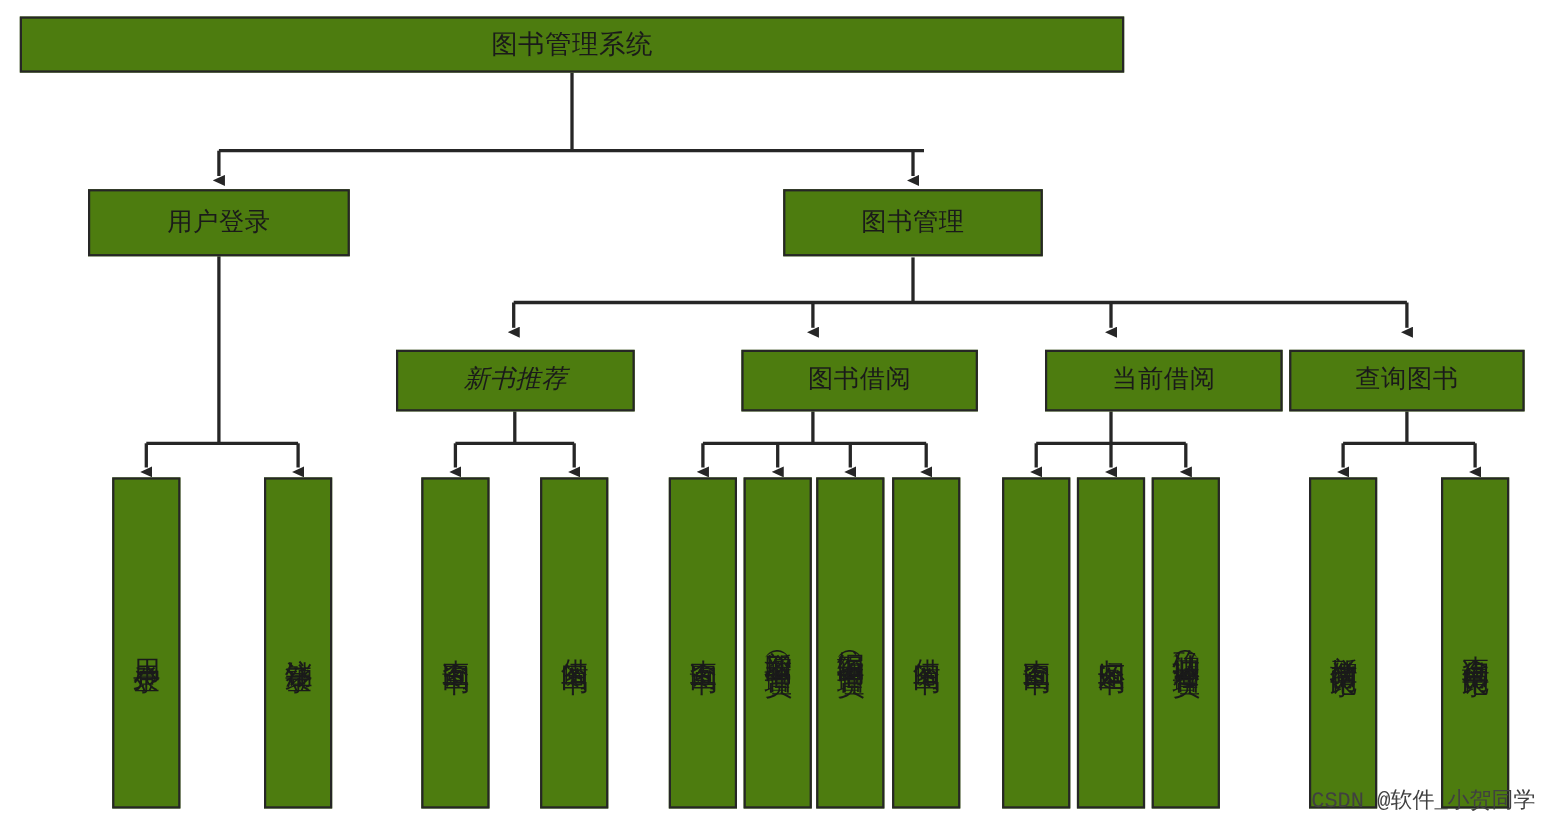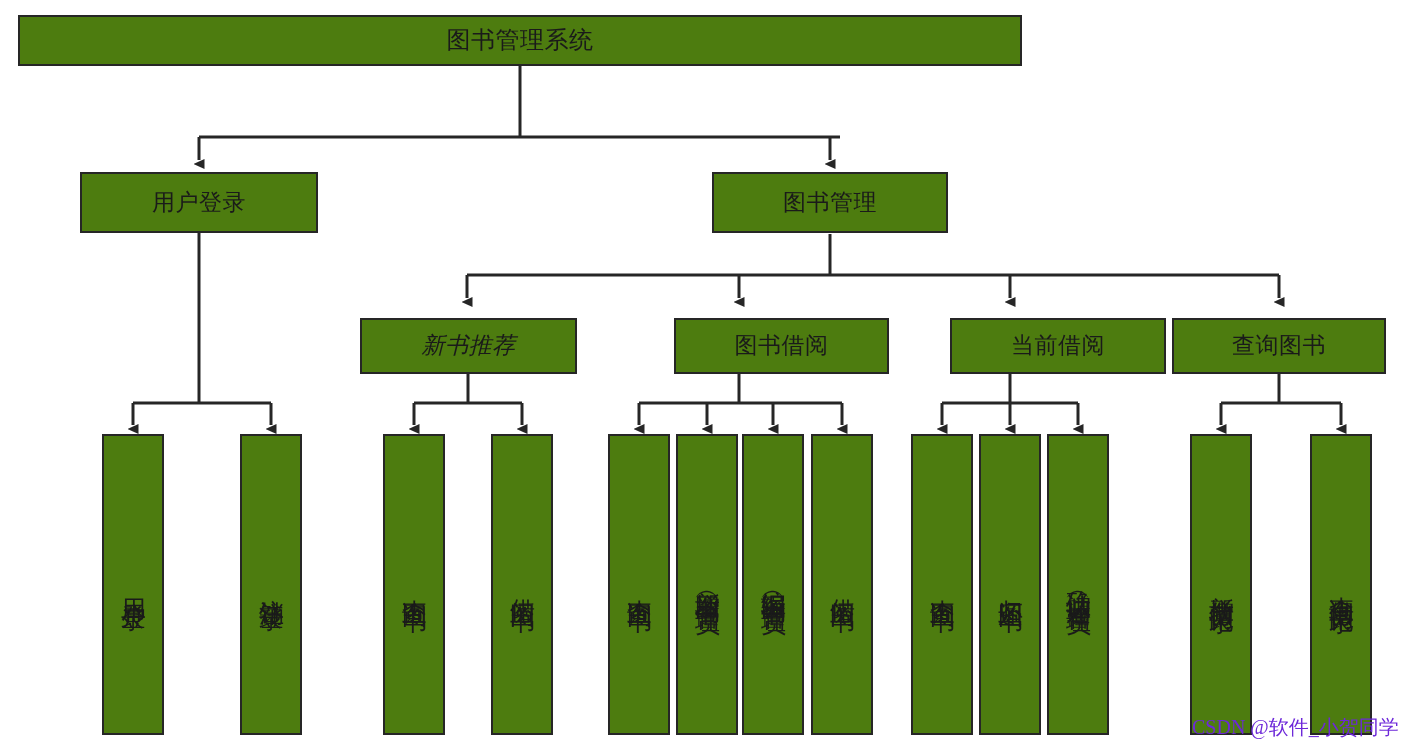--- a/index.html
+++ b/index.html
@@ -48,24 +48,24 @@
   .node.vertical .node-label {
     writing-mode: vertical-rl;
     text-orientation: upright;
     font-size: 25px;
     letter-spacing: 3px;
   }
   .node.root .node-label { font-size: 24px; }
   .watermark {
     position: absolute;
     font-size: 20px;
-    color: #6d28d9;
+    color: #404040;
     white-space: nowrap;
     z-index: 5;
-    font-family: Liberation Serif, serif;
+    font-family: Liberation Mono, monospace;
   }
 </style>
 </head>
 <body>
 
 <div id="canvas">
 
   <svg id="edges" viewBox="0 0 1405 747" xmlns="http://www.w3.org/2000/svg">
     <defs>
       <marker id="arrow" markerWidth="10" markerHeight="11" refX="1" refY="5.5" orient="auto" markerUnits="userSpaceOnUse">

